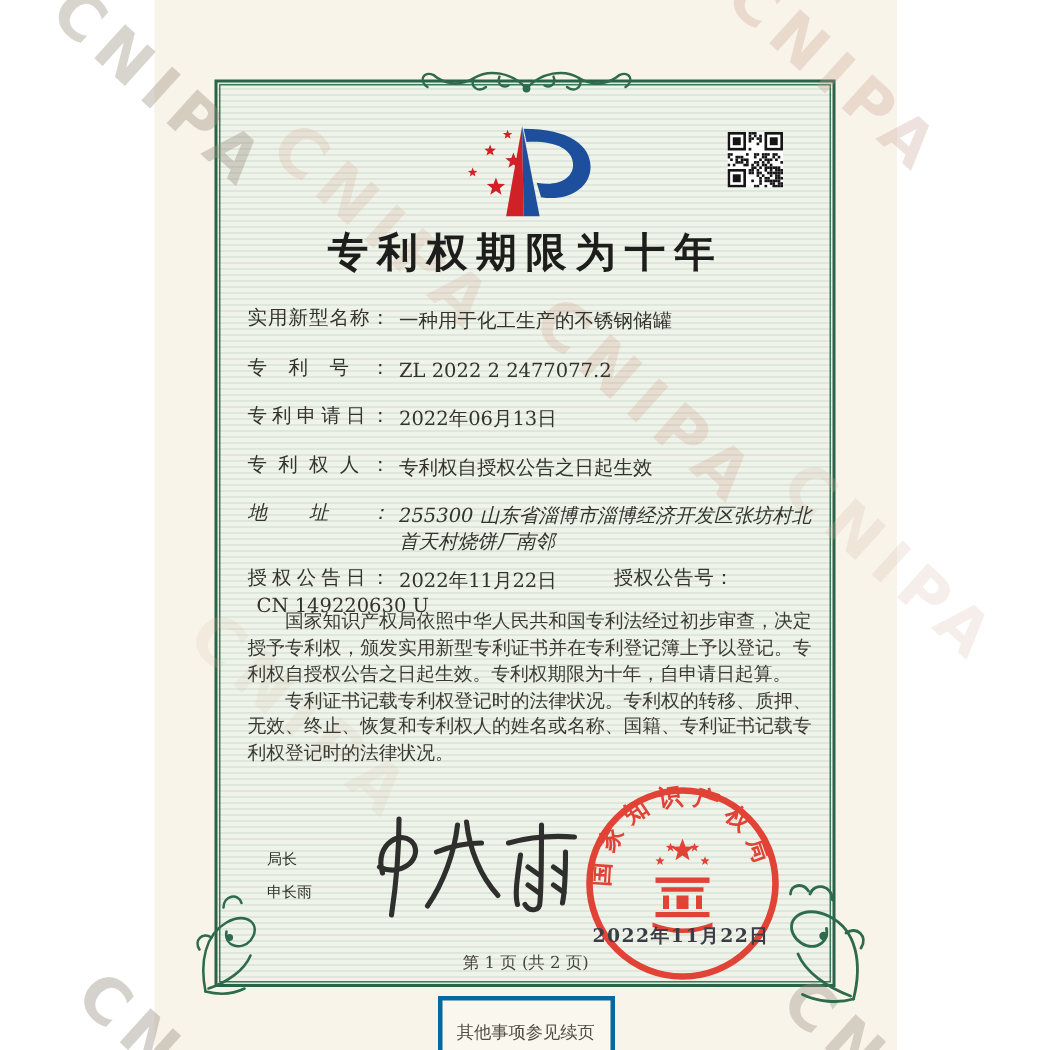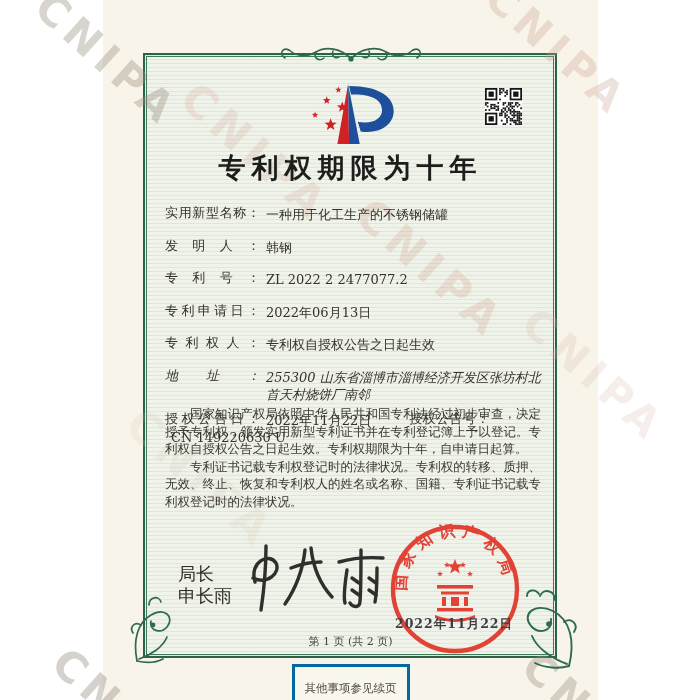--- a/index.html
+++ b/index.html
@@ -53,21 +53,21 @@
     text-align:justify;text-align-last:justify;letter-spacing:0;
   }
   .val{display:inline-block;vertical-align:top;margin-left:6px;max-width:275px;line-height:17px;}
   .grant-pair2{margin-left:38px;}
   .paras{
     position:absolute;left:62px;top:405px;width:376px;
     font-size:12.5px;line-height:17.5px;color:#3a3a33;text-align:justify;
   }
   .paras p{margin:0;text-indent:2em;}
   .director{
-    position:absolute;left:75px;top:563px;font-size:18px;color:#2f2e29;line-height:22px;
+    position:absolute;left:75px;top:563px;font-size:10px;color:#2f2e29;line-height:22px;
   }
   .sig{position:absolute;left:122px;top:540px;width:180px;height:80px;}
   .seal{
     position:absolute;left:286px;top:523px;width:132px;height:132px;
     mix-blend-mode:multiply;opacity:.93;
   }
   .seal-date{
     position:absolute;left:266px;top:616px;width:170px;text-align:center;
     font-size:12.5px;font-weight:bold;color:#3c3c45;letter-spacing:1px;z-index:7;
   }
@@ -283,23 +283,20 @@
       </g>
     </svg>
 
     <div class="title">专利权期限为十年</div>
 
     <div class="fields">
       <div class="f-row">
         <span class="lbl">实用新型名称：</span><span class="val">一种用于化工生产的不锈钢储罐</span>
       </div>
       <div class="f-row">
-        <span class="lbl">发明人：</span><span class="val">韩钢</span>
-      </div>
-      <div class="f-row">
         <span class="lbl">专利号：</span><span class="val">ZL 2022 2 2477077.2</span>
       </div>
       <div class="f-row">
         <span class="lbl">专利申请日：</span><span class="val">2022年06月13日</span>
       </div>
       <div class="f-row">
         <span class="lbl">专利权人：</span><span class="val">专利权自授权公告之日起生效</span>
       </div>
       <div class="f-row" style="margin-bottom:9px;font-style:italic;">
         <span class="lbl">地址：</span><span class="val" style="width:278px;">255300 山东省淄博市淄博经济开发区张坊村北首天村烧饼厂南邻</span>

